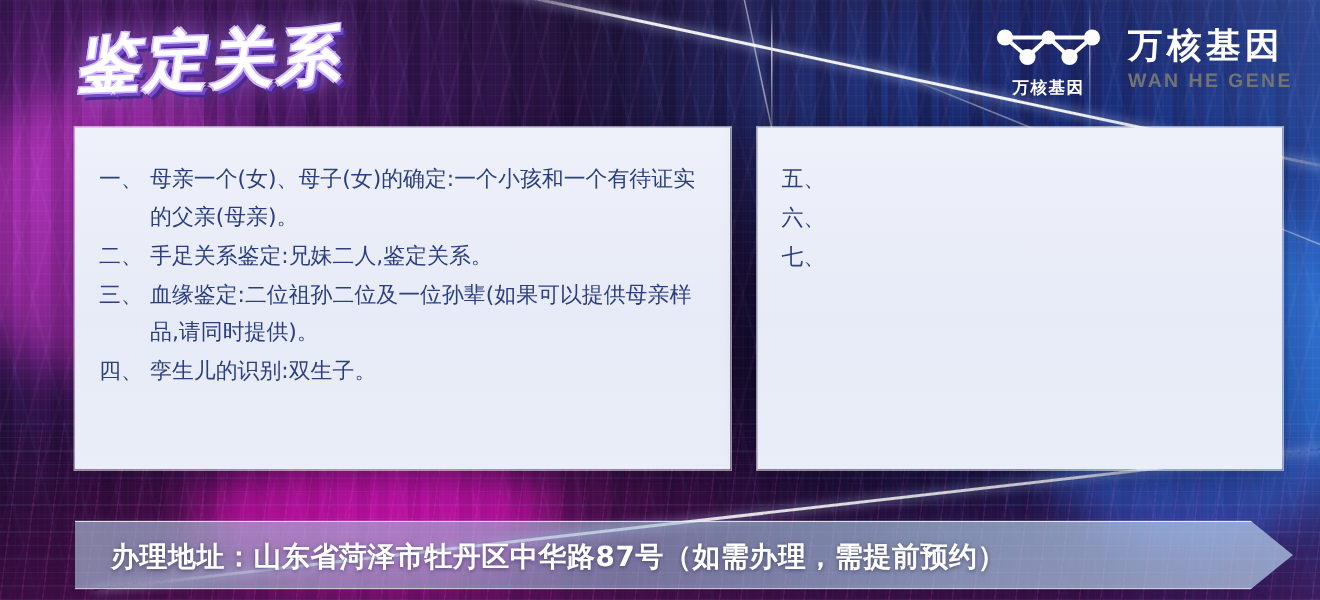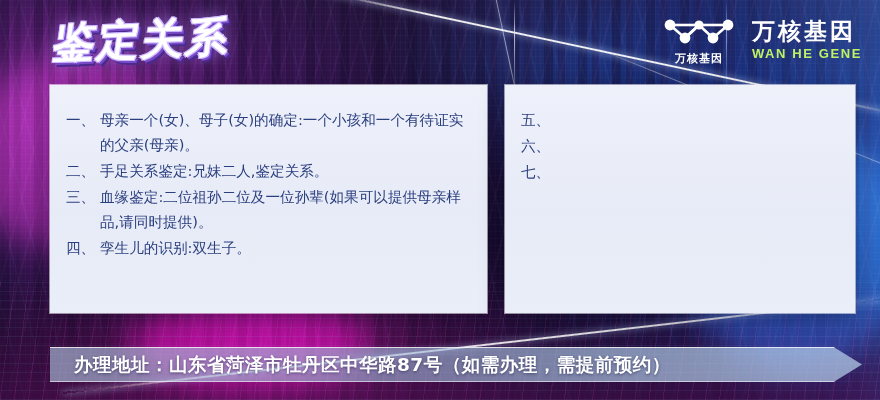--- a/index.html
+++ b/index.html
@@ -94,21 +94,21 @@
       0 0 18px rgba(190,140,255,0.9);
   }
   .brand { position:absolute; right:18px; top:14px; display:flex; align-items:center; gap:14px; }
   .brand-mark { width:78px; display:flex; flex-direction:column; align-items:center; gap:3px; }
   .brand-mark svg { display:block; }
   .brand-mark-text { font-size:11px; color:#fff; font-weight:bold; letter-spacing:1px;
     font-family:"DejaVu Sans","Liberation Sans",sans-serif; }
   .brand-words { display:flex; flex-direction:column; align-items:flex-start; }
   .brand-cn { font-size:23px; color:#fff; font-weight:bold; letter-spacing:3px; line-height:1.1;
     font-family:"DejaVu Sans","Liberation Sans",sans-serif; }
-  .brand-en { font-size:13px; color:#bef264; font-weight:bold; letter-spacing:1.6px; margin-top:2px; }
+  .brand-en { font-size:13px; color:#737373; font-weight:bold; letter-spacing:1.6px; margin-top:2px; }
 
   
   .panel {
     position:absolute; top:85px; height:228px;
     background:linear-gradient(180deg,#eef1fa 0%,#e7ebf7 55%,#eaeef8 100%);
     box-shadow:0 0 0 1px rgba(255,255,255,0.55), 0 6px 22px rgba(10,5,30,0.38);
   }
   .panel.left  { left:50px;  width:437px; }
   .panel.right { left:505px; width:350px; }
   .panel-inner { padding:22px 14px 0 16px; }
@@ -119,21 +119,21 @@
     font-size:14.6px;
     line-height:25px;
     font-family:"DejaVu Sans","Liberation Sans",sans-serif;
     margin-bottom:1px;
   }
   ul.items li .num { flex:0 0 auto; width:34px; }
   ul.items li .txt { flex:1 1 auto; text-indent:0; }
 
   
   .addr-bar {
-    position:absolute; left:50px; top:347px; width:812px; height:35px;
+    position:absolute; left:50px; top:347px; width:812px; height:46px;
   }
   .addr-shape {
     position:absolute; inset:0;
     background:linear-gradient(90deg, rgba(176,198,224,0.62) 0%, rgba(158,186,218,0.58) 45%, rgba(176,206,234,0.66) 72%, rgba(186,212,238,0.7) 100%);
     clip-path:polygon(0 0, 96.5% 0, 100% 50%, 96.5% 100%, 0 100%);
     border-top:1px solid rgba(255,255,255,0.75);
     border-bottom:1px solid rgba(255,255,255,0.55);
   }
   .addr-text {
     position:absolute; inset:0;

